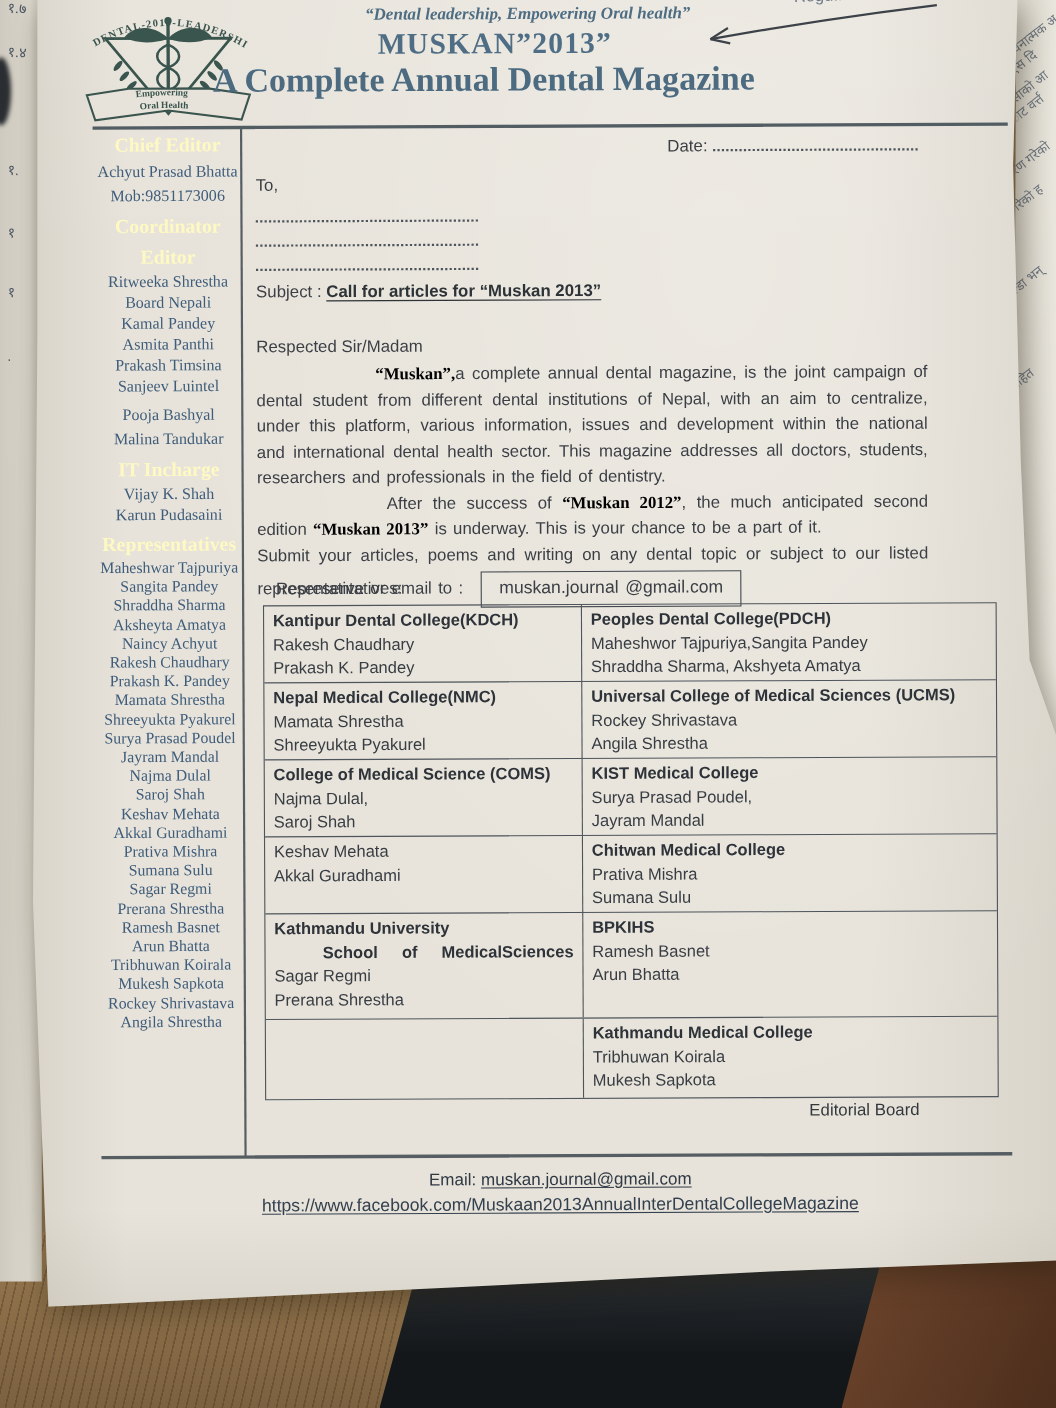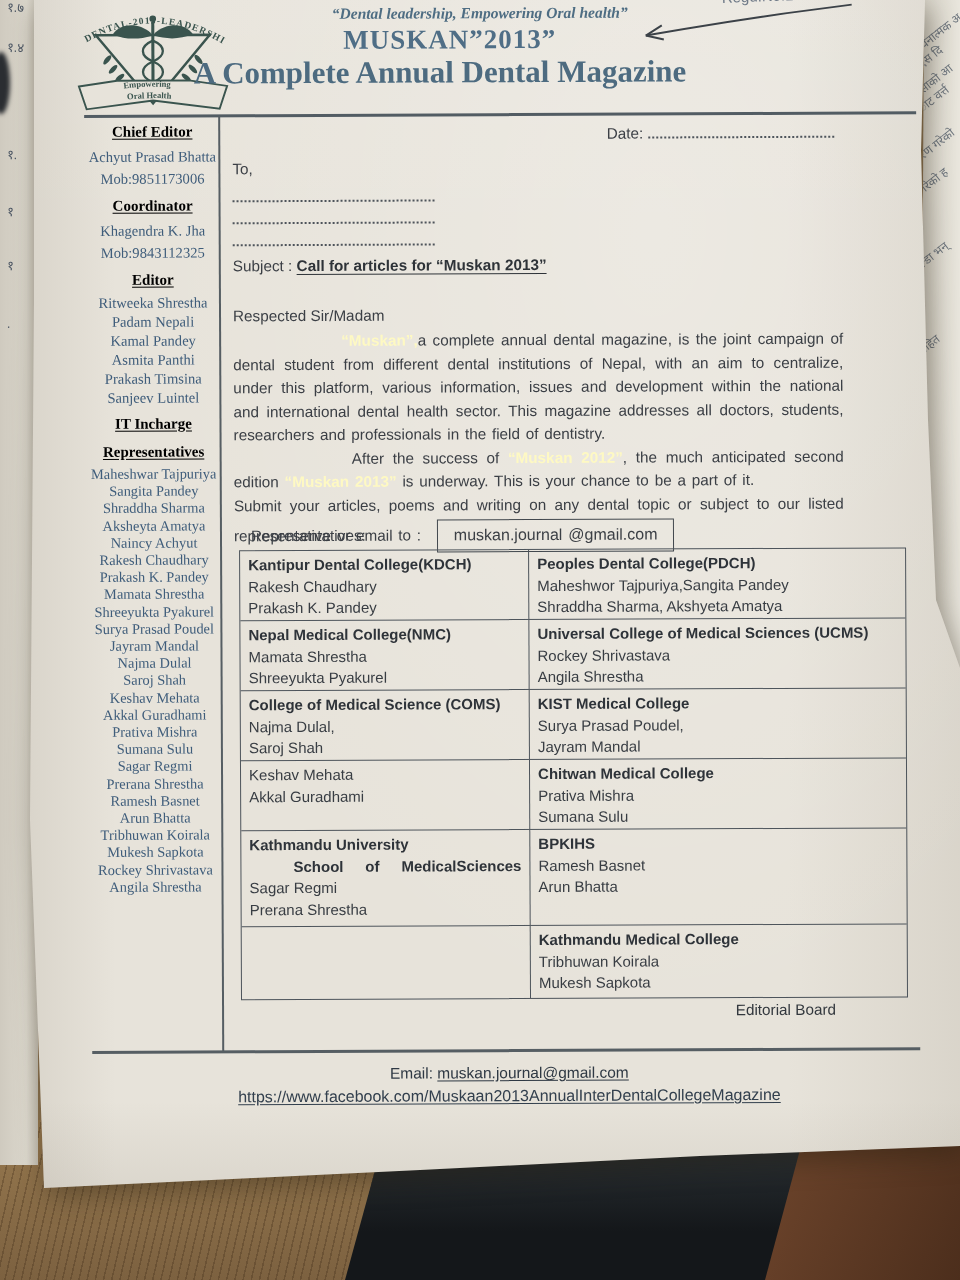--- a/index.html
+++ b/index.html
@@ -69,39 +69,39 @@
   .logo{position:absolute;left:58px;top:0;}
   .hrule-top{position:absolute;left:84px;top:115px;width:832px;height:3px;background:#525c63;}
   .hrule-bottom{position:absolute;left:88px;top:1051px;width:828px;height:2.5px;background:#565e63;}
   .vrule{position:absolute;left:218px;top:117px;width:2px;height:936px;background:#565e63;}
 
   
   .sb{position:absolute;left:88px;top:120px;width:128px;text-align:center;
       font-family:"Liberation Serif","DejaVu Serif",serif;color:#3f5d7b;}
   .sb-sec{margin-top:5px;}
   .sb-sec:nth-of-type(1){margin-top:1px;}
-  .sb-title{font-weight:700;font-size:15px;text-decoration:underline;text-underline-offset:2px;
-            color:#000000;line-height:23px;margin-bottom:2px;}
+  .sb-title{font-weight:700;font-size:18px;text-underline-offset:2px;
+            color:#fef9c3;line-height:23px;margin-bottom:2px;}
   .sb-line{font-size:14.6px;line-height:19px;}
   .sb-sec:nth-of-type(1) .sb-line,.sb-sec:nth-of-type(2) .sb-line{line-height:22px;}
   .sb-sec:nth-of-type(4) .sb-line{line-height:22px;}
   .sb-sec:nth-of-type(6) .sb-line{line-height:17.2px;font-size:14.4px;}
 
   
   .main-col{position:absolute;left:232px;top:118px;width:610px;font-size:15.3px;line-height:23.5px;}
   .date-row{margin-top:6px;text-align:right;padding-right:8px;}
   .dotseg{display:inline-block;width:186px;height:13px;border-bottom:2.2px dotted #4e545b;margin-left:5px;}
   .to-label{margin-top:10px;}
   .dotline{width:202px;height:22px;border-bottom:2.4px dotted #4e545b;}
   .subject-row{margin-top:8px;}
   .subject-text{font-weight:700;color:#2e3338;text-decoration:underline;text-underline-offset:3px;}
   .salutation{margin-top:26px;}
   .p1{margin-top:2px;text-align:justify;text-indent:108px;word-spacing:1.5px;}
   .p2{text-align:justify;text-indent:118px;word-spacing:1.5px;}
-  .bold{font-weight:700;color:#fef9c3;}
+  .bold{font-weight:700;color:#000000;font-family:Liberation Serif, serif;}
   .submit-p{text-align:justify;word-spacing:1.5px;}
   .email-box{display:inline-block;border:1.6px solid #42484e;padding:3px 16px 4px;margin:3px 0 0 10px;
              font-size:16px;text-indent:0;}
 
   
   .rep-block{position:absolute;left:237px;top:528px;width:667px;}
   .rep-label{font-size:15.3px;margin:0 0 5px 12px;}
   .rep-table{border:1.6px solid #4d545b;}
   .rep-row{display:flex;border-bottom:1.6px solid #4d545b;}
   .rep-row:nth-of-type(1),.rep-row:nth-of-type(2),.rep-row:nth-of-type(3),.rep-row:nth-of-type(4){height:70px;}
@@ -216,45 +216,50 @@
             <div class="sb-title">Chief Editor</div>
             <div class="sb-lines">
 
             <div class="sb-line">Achyut Prasad Bhatta</div>
               <div class="sb-line">Mob:9851173006</div>
             </div>
           </div>
 
           <div class="sb-sec">
             <div class="sb-title">Coordinator</div>
-            <div class="sb-lines">
-
-            <div class="sb-line">Khagendra K.  Jha</div>
-              <div class="sb-line">Mob:9843112325</div>
-            </div>
           </div>
 
           <div class="sb-sec">
             <div class="sb-title">Editor</div>
             <div class="sb-lines">
 
             <div class="sb-line">Ritweeka Shrestha</div>
-              <div class="sb-line">Padam Nepali</div>
+              <div class="sb-line">Board Nepali</div>
               <div class="sb-line">Kamal Pandey</div>
               <div class="sb-line">Asmita Panthi</div>
               <div class="sb-line">Prakash Timsina</div>
               <div class="sb-line">Sanjeev Luintel</div>
             </div>
           </div>
 
           <div class="sb-sec">
+            <div class="sb-lines">
+
+            <div class="sb-line">Pooja Bashyal</div>
+              <div class="sb-line">Malina Tandukar</div>
+            </div>
           </div>
 
           <div class="sb-sec">
             <div class="sb-title">IT Incharge</div>
+            <div class="sb-lines">
+
+            <div class="sb-line">Vijay K. Shah</div>
+              <div class="sb-line">Karun Pudasaini</div>
+            </div>
           </div>
 
           <div class="sb-sec">
             <div class="sb-title">Representatives</div>
             <div class="sb-lines">
 
             <div class="sb-line">Maheshwar Tajpuriya</div>
               <div class="sb-line">Sangita Pandey</div>
               <div class="sb-line">Shraddha Sharma</div>
               <div class="sb-line">Aksheyta Amatya</div>

